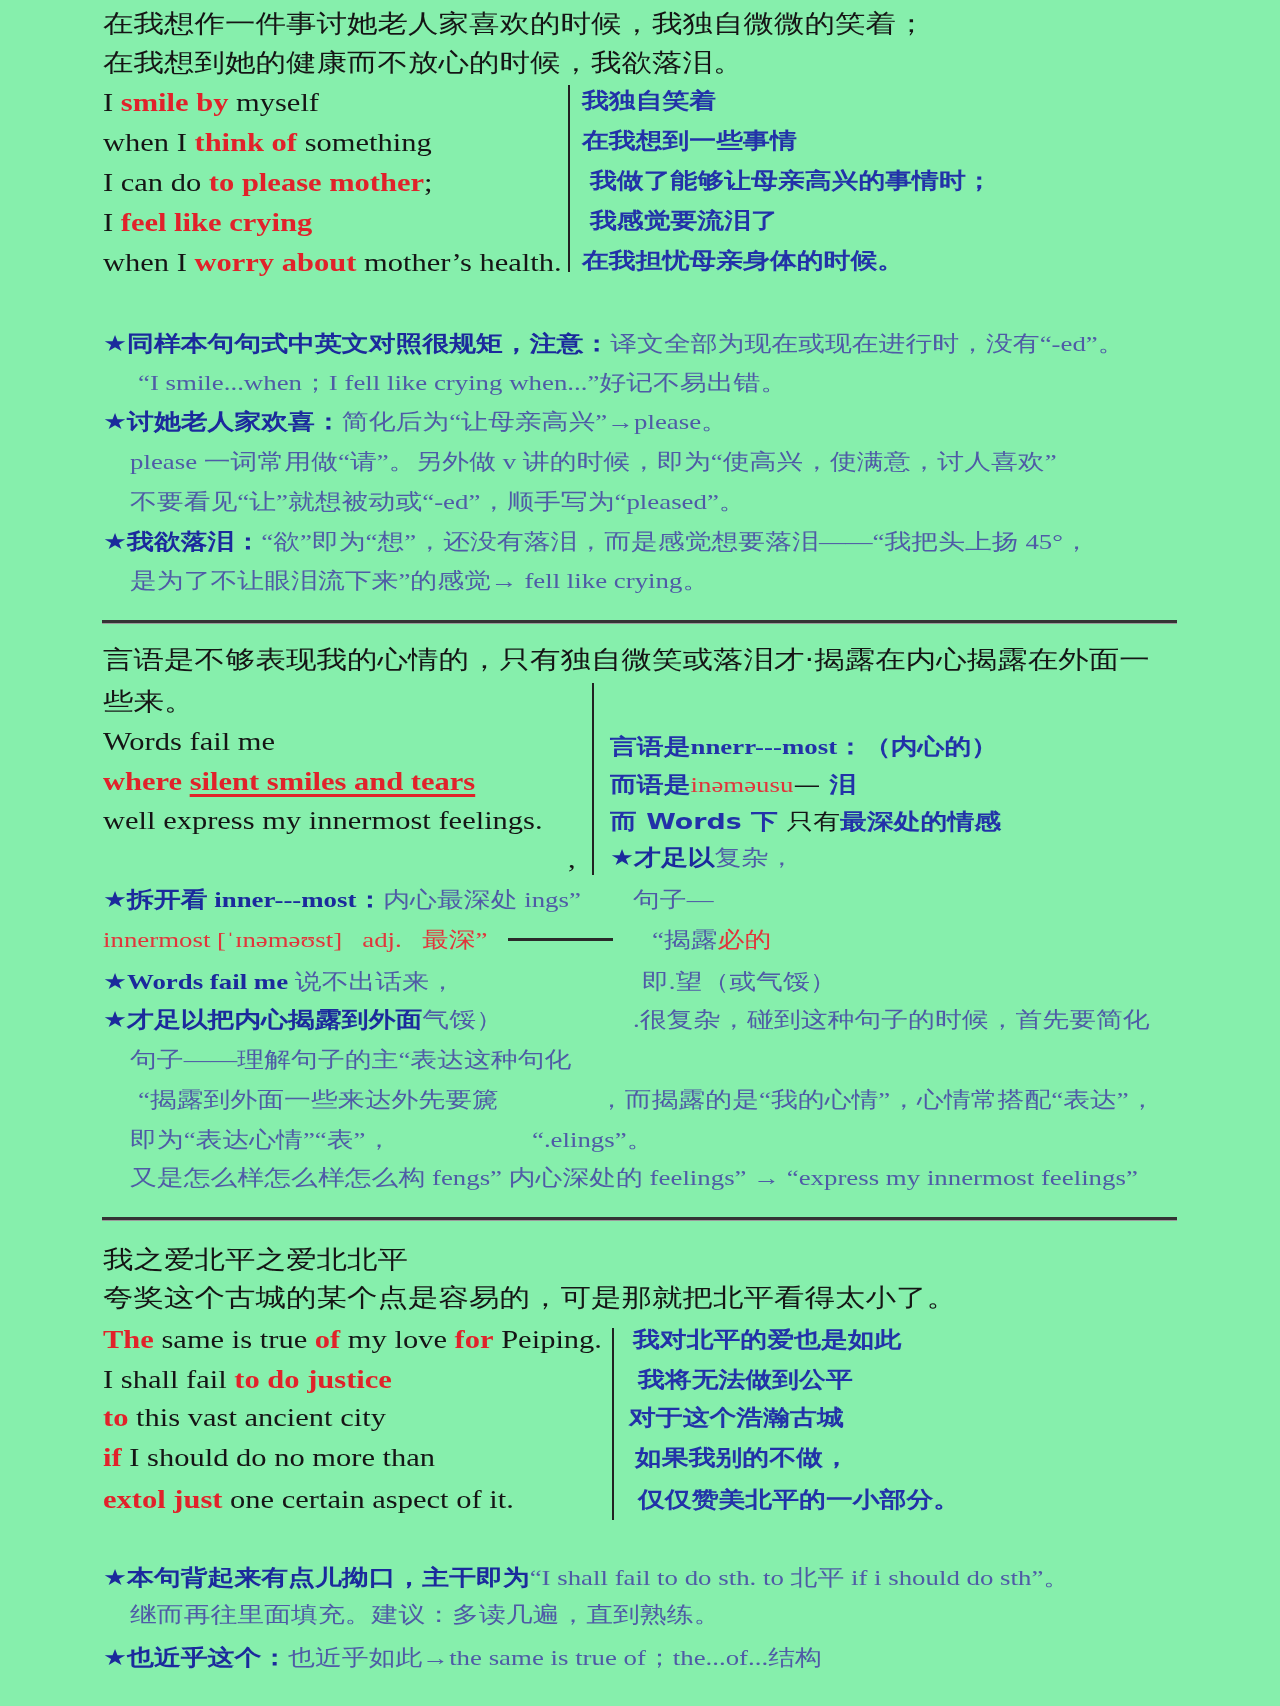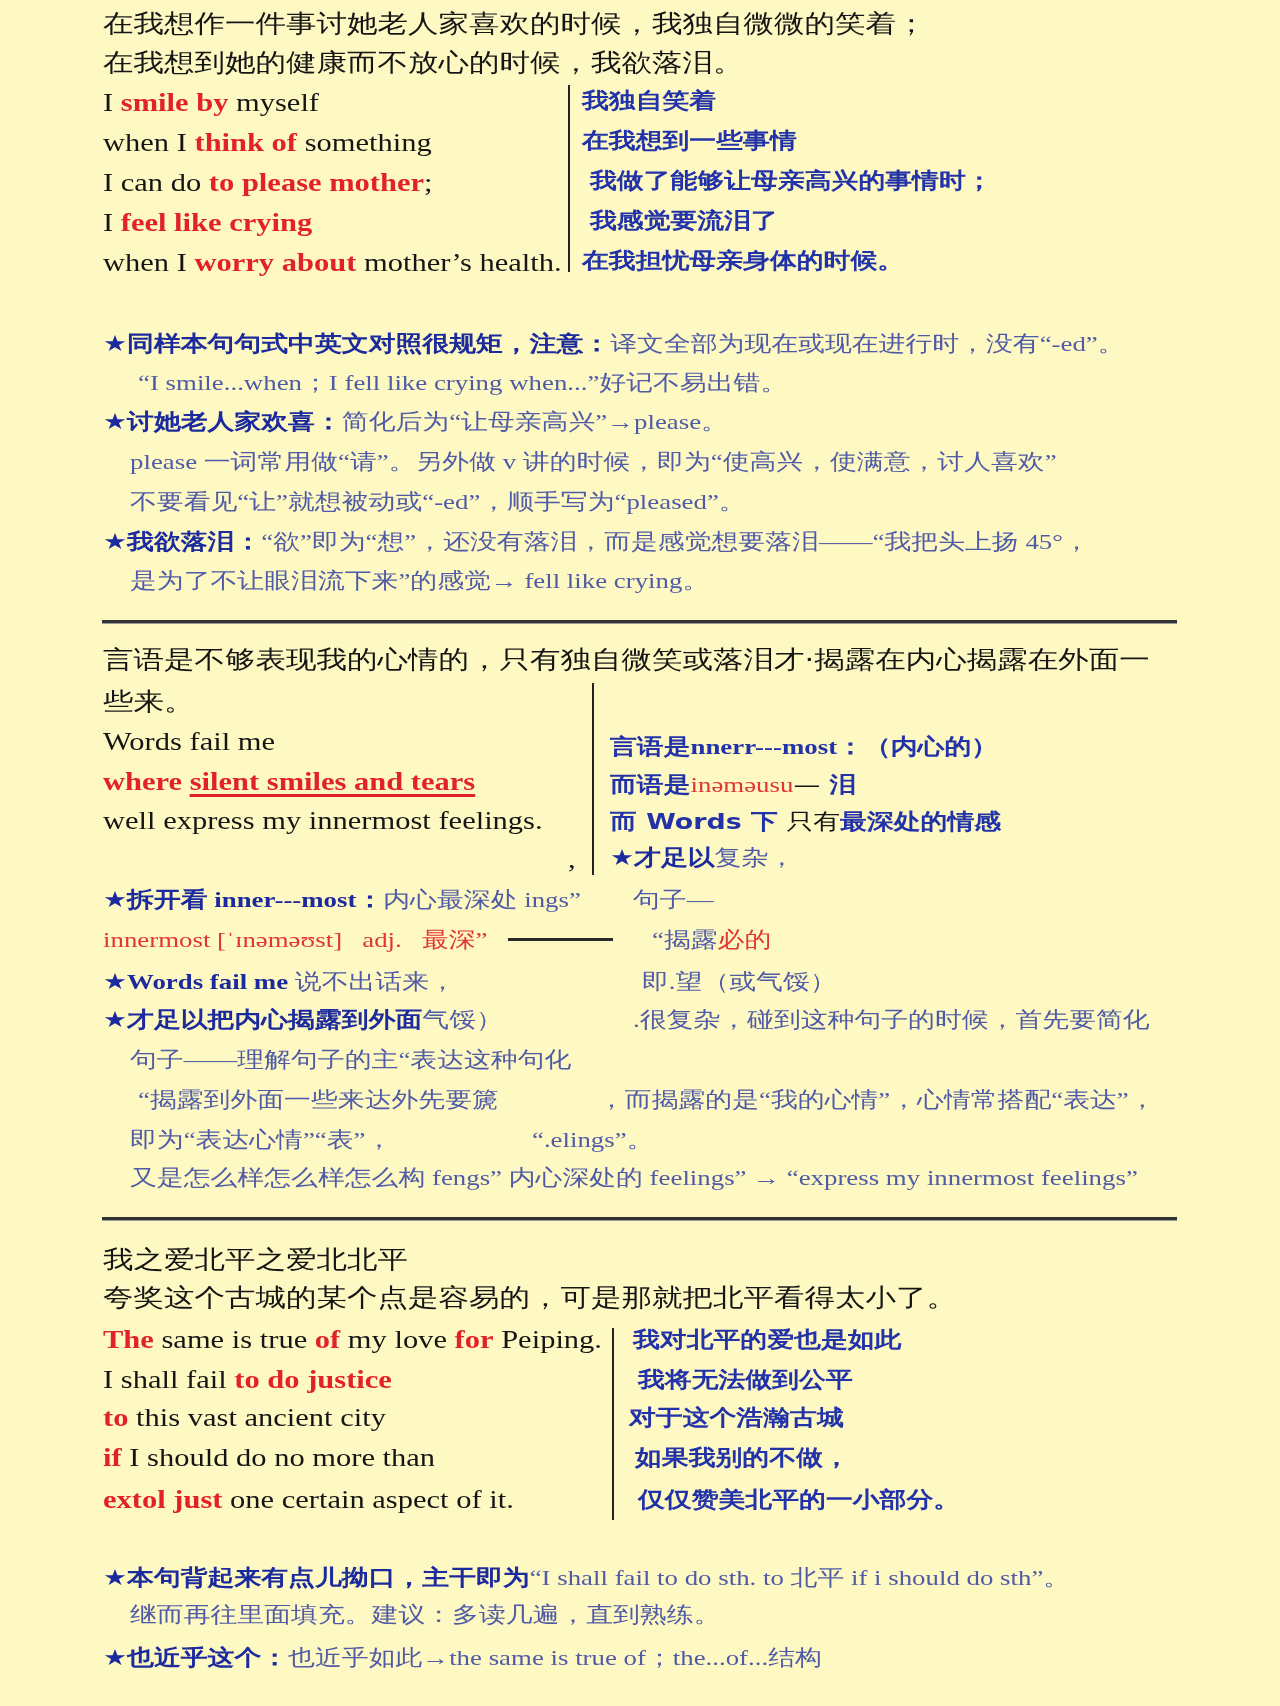--- a/index.html
+++ b/index.html
@@ -1,17 +1,17 @@
 <!DOCTYPE html>
 <html><head>
 <meta charset="utf-8">
 <style>
   html, body { margin:0; padding:0; }
   body { width:1280px; height:1706px; background:#ffffff; position:relative; overflow:hidden; }
-  .page { position:absolute; left:0; top:0; width:1280px; height:1706px; background:#fef9c3; }
+  .page { position:absolute; left:0; top:0; width:1280px; height:1706px; background:#86efac; }
   .ln { position:absolute; white-space:nowrap; height:36px; line-height:36px;
         transform:scaleX(1.22); transform-origin:0 50%; }
   .hz { font-family:"DejaVu Sans", sans-serif; font-size:25px; color:#151515; }
   .en { font-family:"Liberation Serif", "DejaVu Serif", serif; font-size:25px; color:#151515; }
   .red { color:#e1222a; font-weight:bold; }
   .red-reg { color:#e1353b; font-weight:normal; }
   .zh { font-family:"DejaVu Sans", sans-serif; font-size:22px; color:#2232a8; font-weight:bold; }
   .zh .ser { font-family:"Liberation Serif", serif; }
   .nt { font-family:"Liberation Serif", "DejaVu Serif", serif; font-size:22px; color:#4f5ba6; }
   .nb { color:#1b2a9c; font-weight:bold; }

